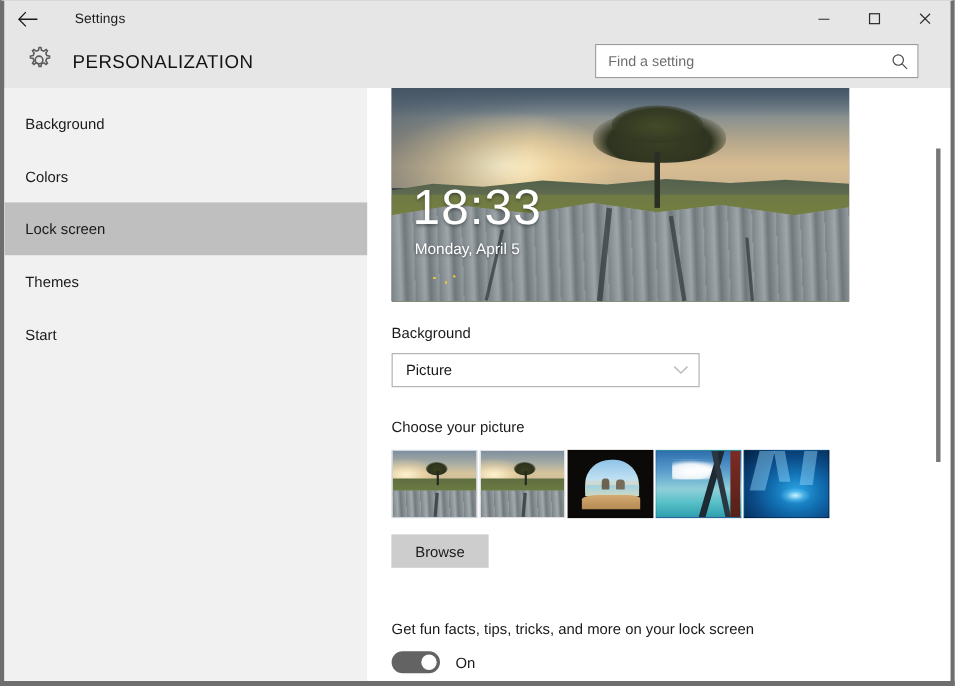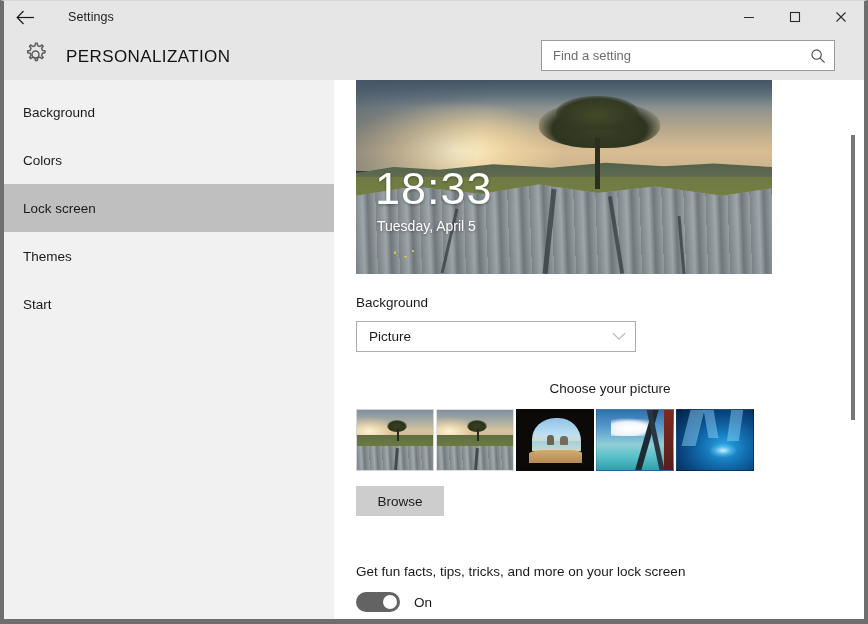--- a/index.html
+++ b/index.html
@@ -251,21 +251,21 @@
     color: #1a1a1a;
     padding-left: 12px;
   }
   #bg-chevron {
     position: absolute; right: 9px; top: 0;
     height: 100%;
     display: flex; align-items: center;
     color: #bdbdbd;
   }
 
-  #choose-label { margin-top: 29px; text-align: center; }
+  #choose-label { margin-top: 29px; }
 
   #thumbs {
     margin-top: 13px;
     display: flex;
     gap: 0px;
   }
   .thumb {
     width: 78px;
     height: 62px;
     margin-right: 2px;
@@ -515,21 +515,21 @@
           <div class="pavement"></div>
           <div class="crack c1"></div>
           <div class="crack c2"></div>
           <div class="crack c3"></div>
           <div class="crack c4"></div>
           <div class="tree-canopy"></div>
           <div class="tree-canopy2"></div>
           <div class="tree-trunk"></div>
           <div class="flowers"></div>
           <div id="lock-time">18:33</div>
-          <div id="lock-date">Tuesday, April 5</div>
+          <div id="lock-date">Monday, April 5</div>
         </div>
 
         <div class="section-label">Background</div>
         <div id="bg-select">
           <span id="bg-select-value">Picture</span>
           <span id="bg-chevron">
             <svg width="14" height="9" viewBox="0 0 14 9" fill="none" stroke="#bdbdbd" stroke-width="1.3">
               <path d="M1 1.3 L7 7.2 L13 1.3"></path>
             </svg>
           </span>

